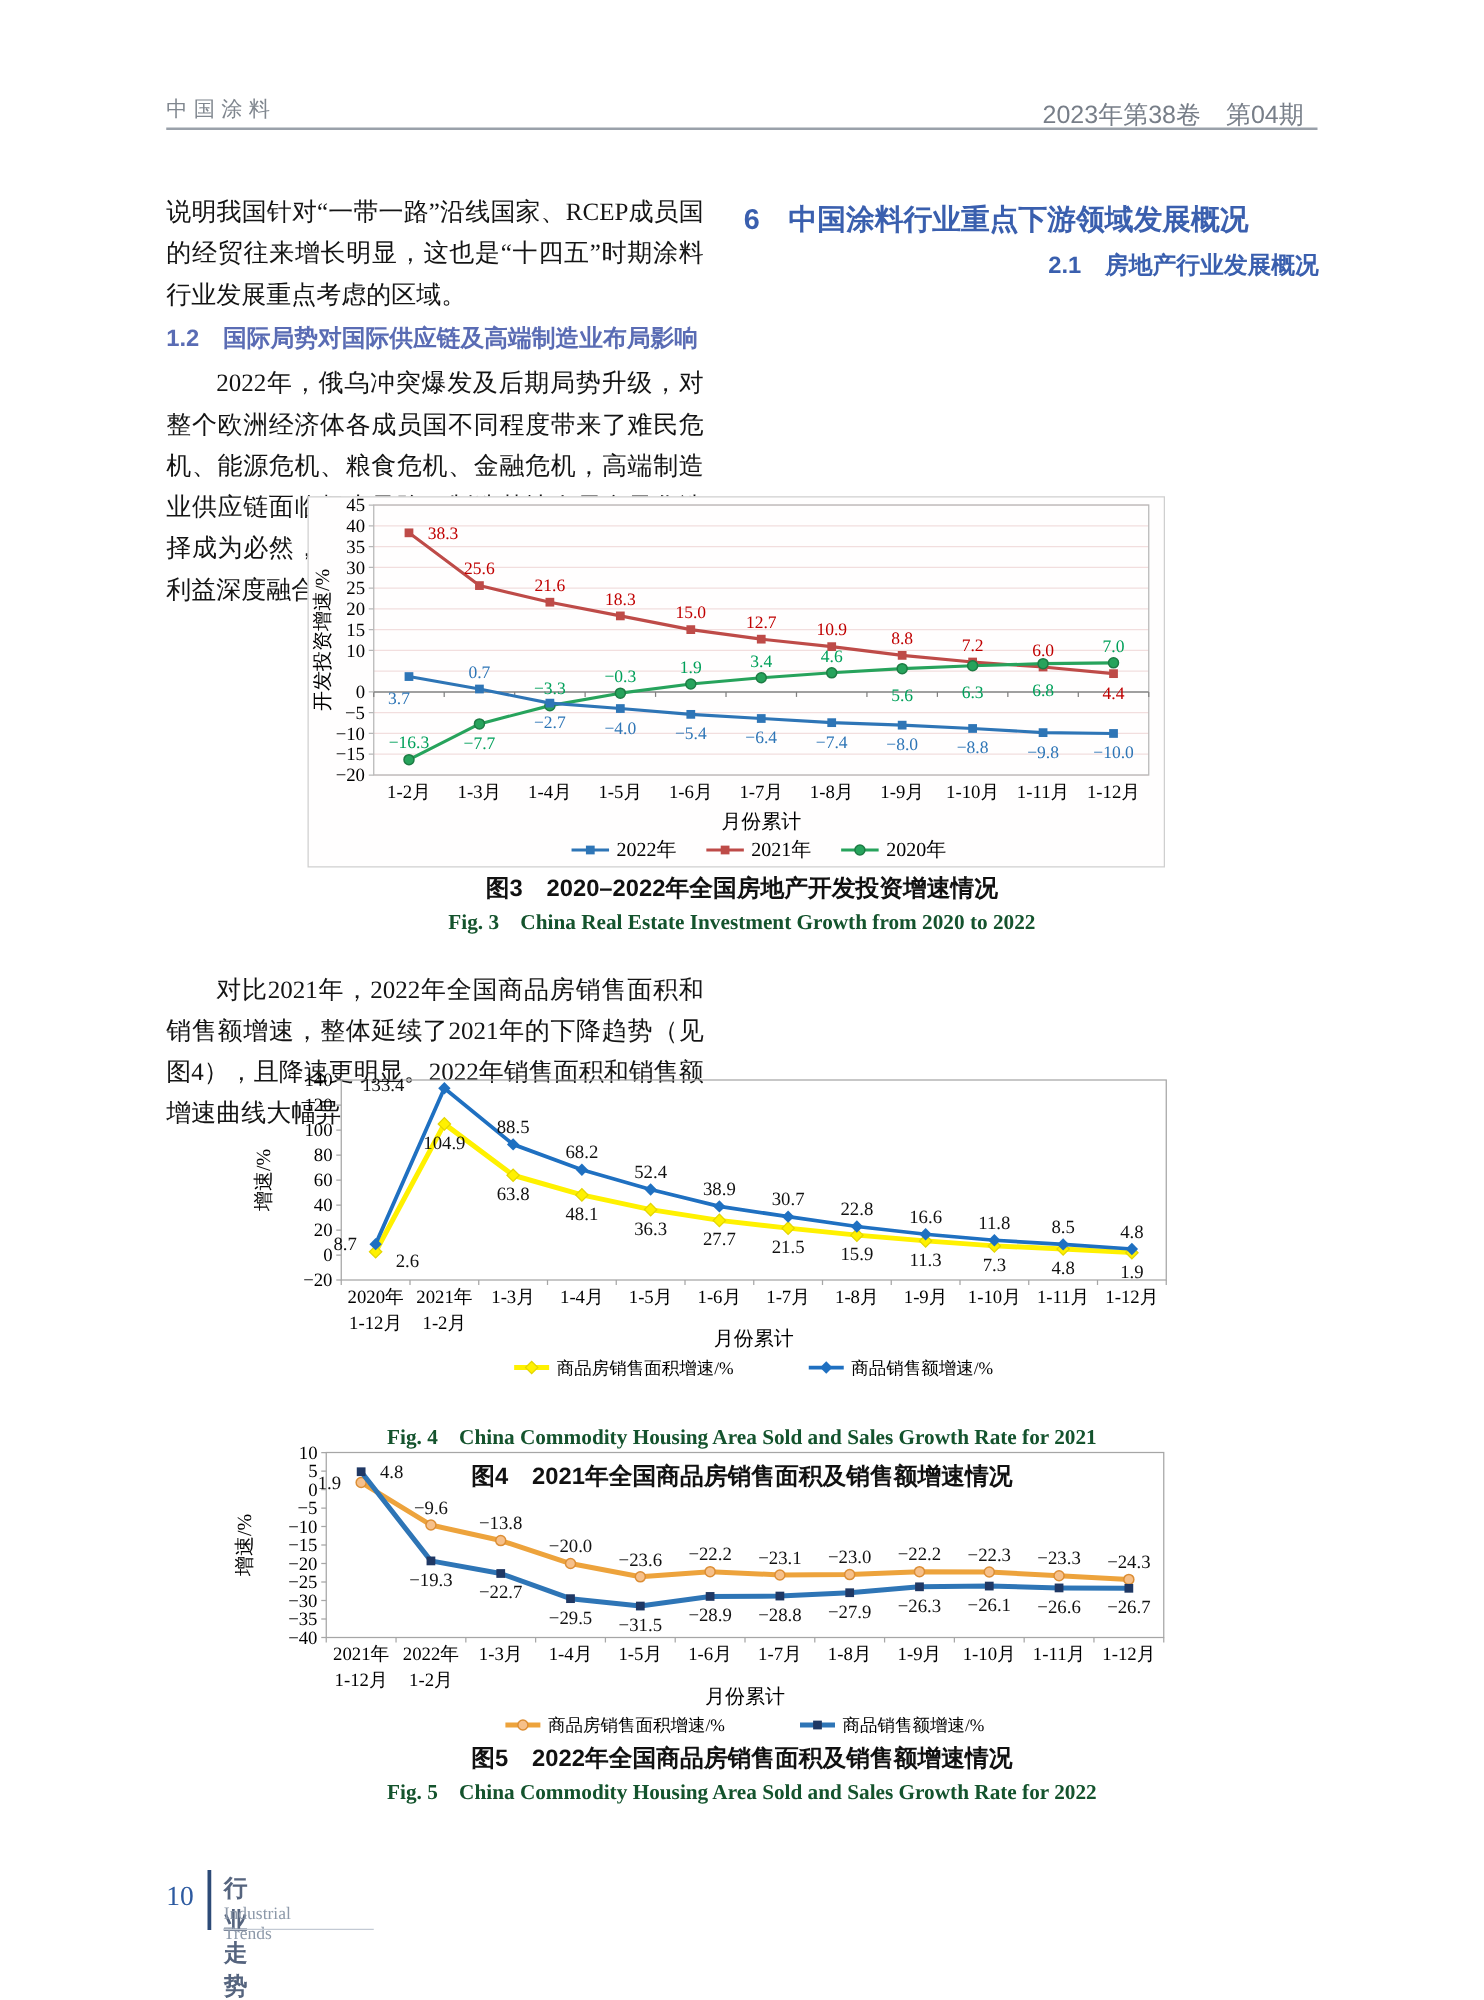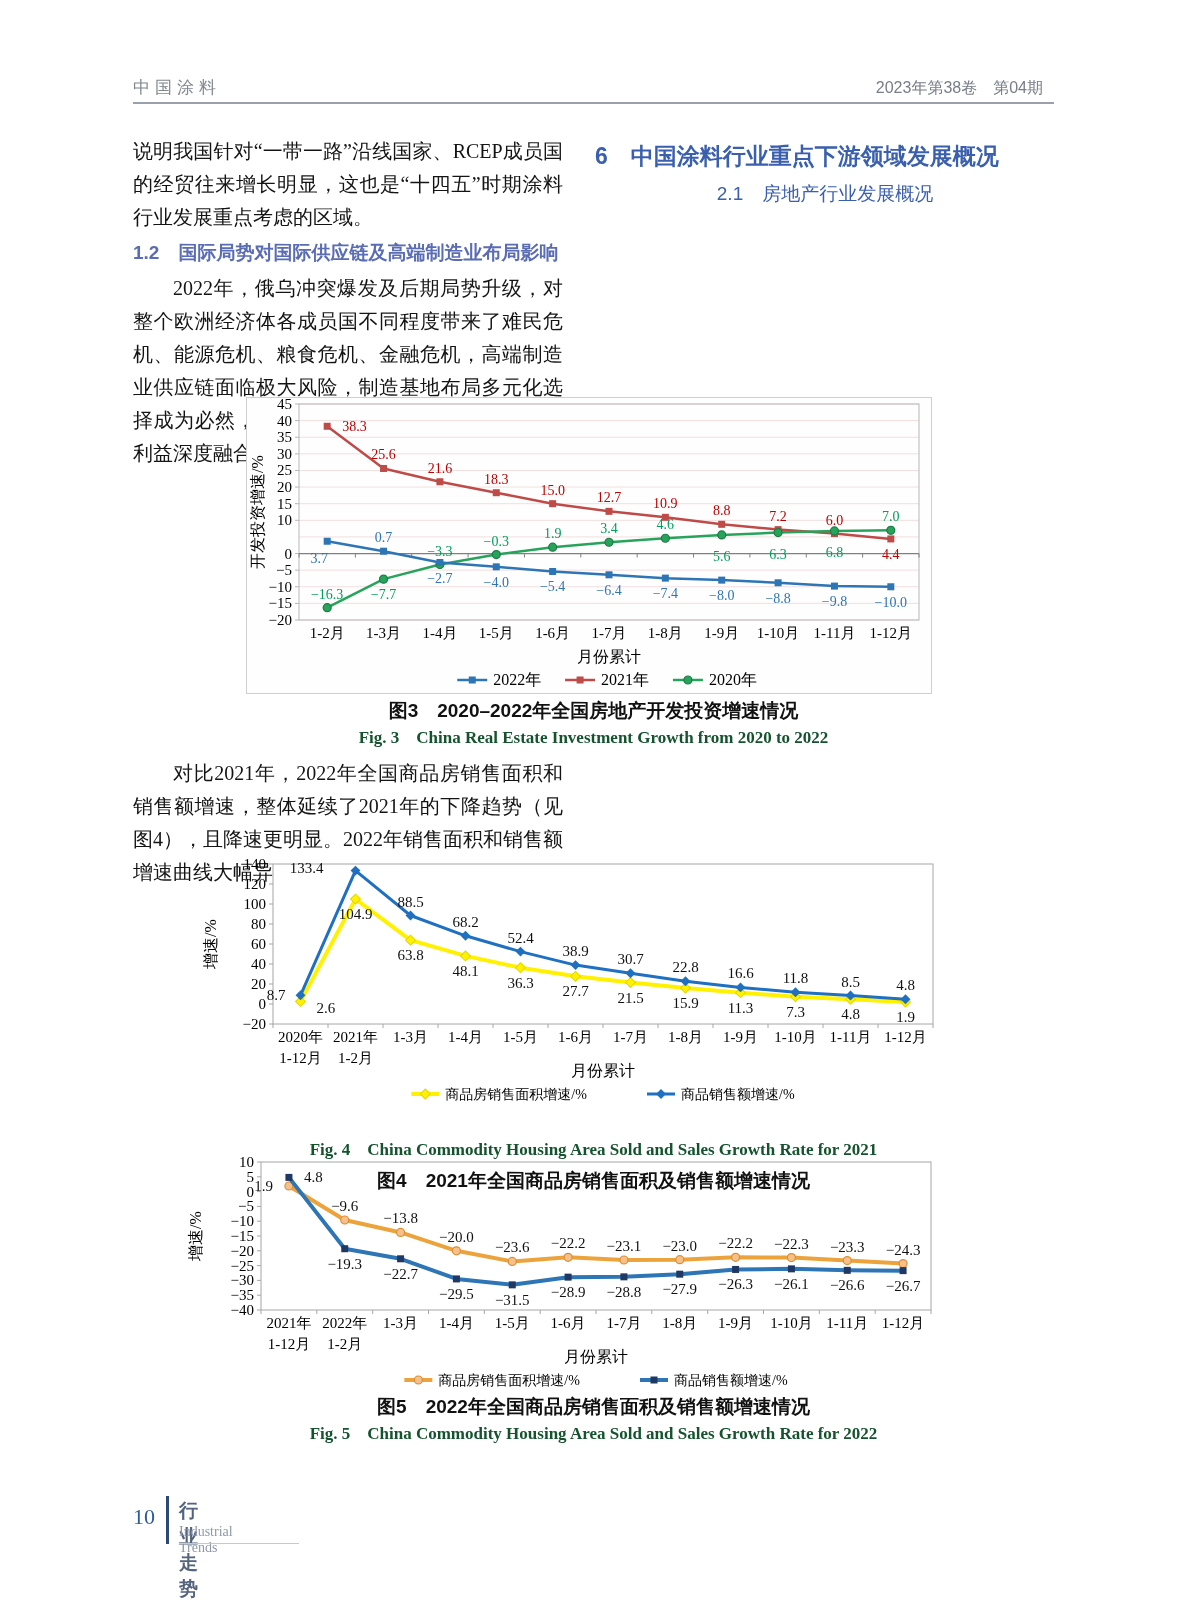--- a/index.html
+++ b/index.html
@@ -1,33 +1,33 @@
 <!DOCTYPE html>
 <html><head>
 <meta charset="utf-8">
 <title>中国涂料</title>
 <style>
   html,body{margin:0;padding:0;background:#ffffff;}
   .page{position:relative;width:1176px;height:1600px;background:#fff;overflow:hidden;
         font-family:"Liberation Serif","DejaVu Serif",serif;color:#141414;}
   .hdr-left{position:absolute;left:133px;top:76px;font-size:17px;letter-spacing:5px;color:#80878f;
             font-family:"Liberation Sans","DejaVu Sans",sans-serif;}
-  .hdr-right{position:absolute;right:133px;top:78px;font-size:16px;color:#777e88;
+  .hdr-right{position:absolute;right:133px;top:78px;font-size:20px;color:#777e88;
              font-family:"Liberation Sans","DejaVu Sans",sans-serif;}
   .hdr-rule{position:absolute;left:133px;top:102px;width:921px;border-top:2px solid #9aa1aa;}
-  .col{position:absolute;text-align:justify;font-size:20px;line-height:33px;}
+  .col{position:absolute;text-align:justify;font-size:20px;line-height:33px;margin-top:19px;}
   .col-l{left:133px;width:430px;}
   .col-r{left:595px;width:460px;}
   .indent{text-indent:2em;}
   .h12{font-family:"Liberation Sans","DejaVu Sans",sans-serif;font-weight:bold;
        font-size:19px;color:#5a6cb4;margin:4px 0 4px 0;text-align:left;line-height:30px;}
   .h2{font-family:"Liberation Sans","DejaVu Sans",sans-serif;font-weight:bold;
       font-size:23px;color:#3a5fae;margin:0 0 8px 0;text-align:left;line-height:32px;}
-  .h21{font-family:"Liberation Sans","DejaVu Sans",sans-serif;font-weight:normal;
-       font-size:19px;color:#3a5fae;margin:0 0 6px 0;text-align:center;line-height:28px;}
+  .h21{font-family:"Liberation Sans","DejaVu Sans",sans-serif;font-weight:bold;
+       font-size:19px;color:#3a5fae;margin:0 0 6px 0;text-align:right;line-height:28px;}
   .cap-zh{position:absolute;left:133px;width:921px;text-align:center;
           font-family:"Liberation Sans","DejaVu Sans",sans-serif;font-weight:bold;font-size:19px;color:#111;}
   .cap-en{position:absolute;left:133px;width:921px;text-align:center;
           font-family:"Liberation Serif","DejaVu Serif",serif;font-weight:bold;font-size:17px;color:#14532d;}
   svg.chart{position:absolute;font-family:"Liberation Serif","DejaVu Serif",serif;}
   svg.boxed{border:1px solid #cfcfcf;background:#fffefe;}
   .footer{position:absolute;left:133px;top:1496px;}
   .pg-num{position:absolute;left:0px;top:8px;font-size:22px;color:#2d5aa0;}
   .ft-bar{position:absolute;left:33px;top:0px;width:3px;height:48px;background:#2d4a77;}
   .ft-zh{position:absolute;left:46px;top:2px;font-family:"Liberation Sans","DejaVu Sans",sans-serif;

